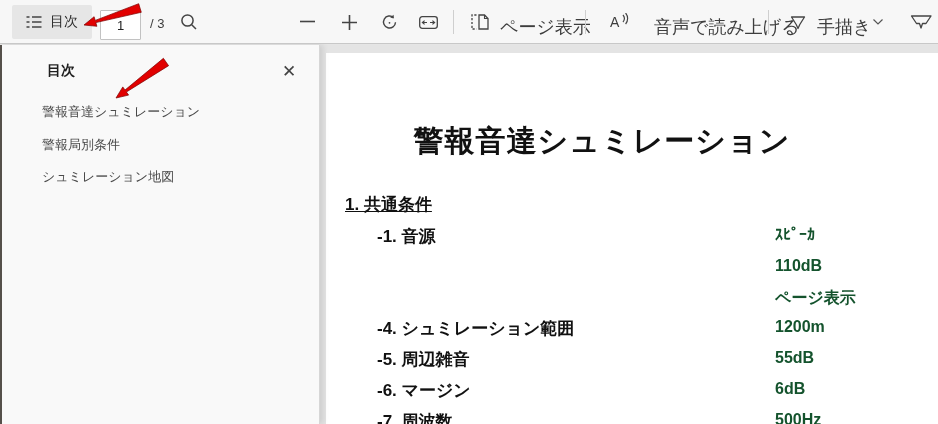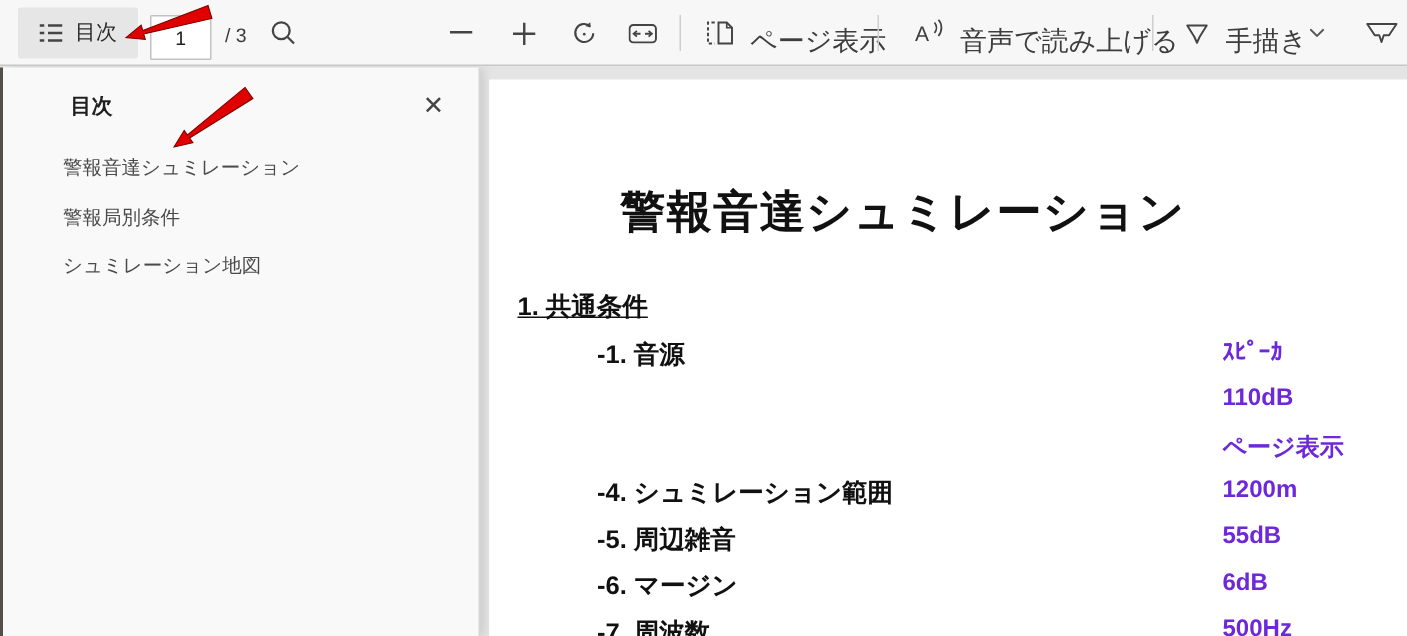--- a/index.html
+++ b/index.html
@@ -38,22 +38,22 @@
              font-size:17px; color:#444; display:flex; align-items:center; justify-content:center; cursor:pointer; }
   .toc-list { position:absolute; left:40px; top:58px; }
   .toc-item { height:18px; margin-bottom:14.5px; font-size:13px; color:#4a4a4a; white-space:nowrap; cursor:pointer; }
 
   
   .doc-title { position:absolute; left:0; right:0; top:68px; text-align:center; padding-right:60px;
              font-size:30px; font-weight:bold; color:#111; letter-spacing:1px; white-space:nowrap; }
   .doc-section { position:absolute; left:19px; top:140px; font-size:17px; font-weight:bold; color:#111;text-decoration:underline; }
   .doc-rows { position:absolute; left:0; top:166px; width:612px; }
   .doc-row { position:relative; height:30.8px; }
-  .doc-row .lbl { position:absolute; left:51px; top:6px; font-size:17px; font-weight:bold; color:#111; white-space:nowrap;margin-left:21px; }
-  .doc-row .val { position:absolute; left:449px; top:7px; font-size:16px; font-weight:bold; color:#6d28d9; white-space:nowrap;margin-left:40px; }
+  .doc-row .lbl { position:absolute; left:51px; top:6px; font-size:17px; font-weight:bold; color:#111; white-space:nowrap; }
+  .doc-row .val { position:absolute; left:449px; top:7px; font-size:16px; font-weight:bold; color:#14532d; white-space:nowrap; }
 
   
   .arrows { position:absolute; inset:0; z-index:50; pointer-events:none; }
 
   svg.glyph { display:block; }
 </style>
 </head>
 <body>
 
 <div class="toolbar">
@@ -117,21 +117,21 @@
 
   <div class="divider" style="left:585px;"></div>
 
   <div class="icon-btn" style="left:610px; top:13px;">
     <svg class="glyph" width="20" height="18" viewBox="0 0 20 18">
       <text x="0" y="14" font-size="14" fill="#3d3d3d" font-family="Liberation Sans, sans-serif">A</text>
       <path d="M13 5 a5.5 5.5 0 0 1 0 7" stroke="#444" stroke-width="1.2" fill="none" transform="translate(0,-3)"></path>
       <path d="M15.6 3 a8.5 8.5 0 0 1 0 11" stroke="#444" stroke-width="1.2" fill="none" transform="translate(0,-3)"></path>
     </svg>
   </div>
-  <span class="tb-label" style="left:640px;">音声で読み上げる</span>
+  <span class="tb-label" style="left:654px;">音声で読み上げる</span>
 
   <div class="divider" style="left:768px;"></div>
 
   <div class="icon-btn" style="left:790px; top:15px;">
     <svg class="glyph" width="16" height="15" viewBox="0 0 16 15">      
         <path d="M1.5 2 H14.5 L9.8 9.5 L8 13.5 L6.2 9.5 Z" stroke="#444" stroke-width="1.3" fill="none" stroke-linejoin="round"></path>
     </svg>
   </div>
   <span class="tb-label" style="left:817px;">手描き</span>
 

